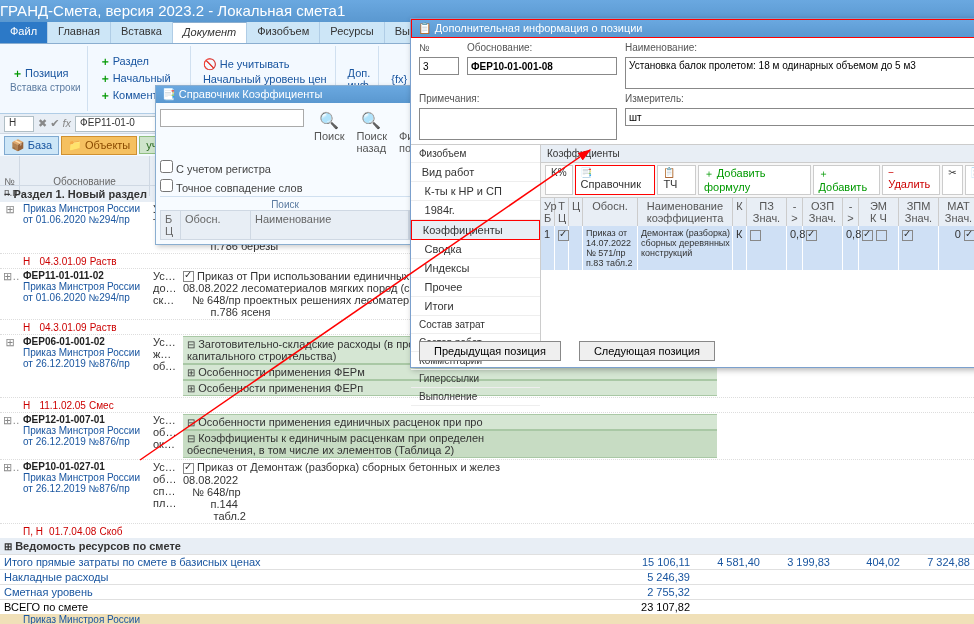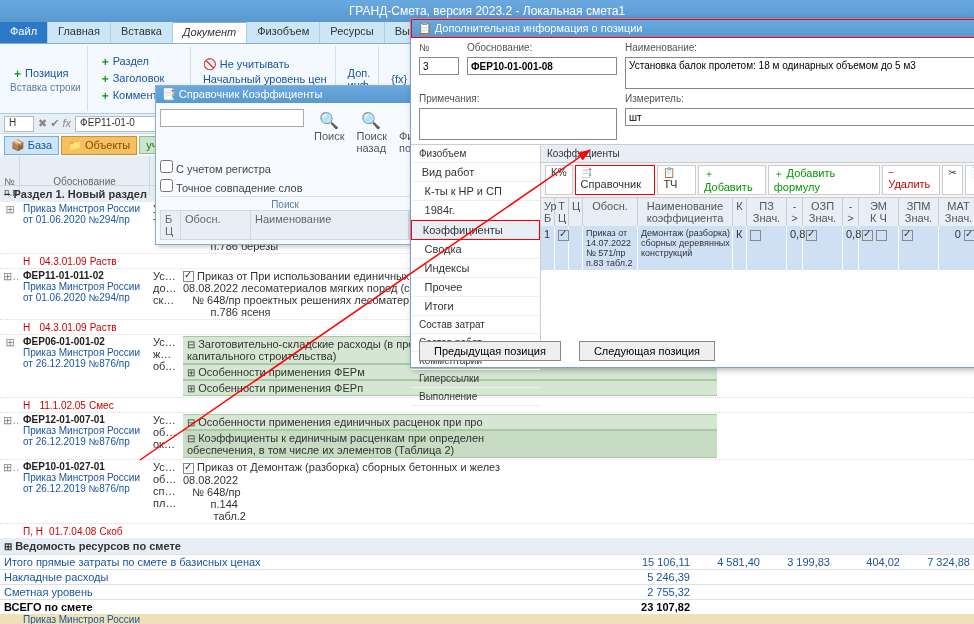--- a/index.html
+++ b/index.html
@@ -1,17 +1,17 @@
 <!DOCTYPE html>
 <html><head>
 <meta charset="utf-8">
 <style>
   * { box-sizing: border-box; margin: 0; padding: 0; font-family: 'Segoe UI', Tahoma, sans-serif; font-size: 11px; }
   body { background: #fff; color: #333; width: 974px; height: 624px; overflow: hidden; position: relative; }
-  .titlebar { background: linear-gradient(#6aa8e0,#5a98d0); color: #fff; height: 22px; line-height: 22px; text-align: center; font-size: 12px; }
+  .titlebar { background: linear-gradient(#6aa8e0,#5a98d0); color: #fff; height: 22px; line-height: 22px; text-align: left; font-size: 15px; }
   .main-tabs { display: flex; background: #cde6f7; border-bottom: 1px solid #8aaed0; height: 22px; }
   .main-tabs .tab { padding: 3px 10px; border-right: 1px solid #b0cde6; cursor: pointer; }
   .main-tabs .tab.file { background: #2c79c7; color: #fff; }
   .main-tabs .tab.active { background: #fff; border-top: 1px solid #8aaed0; font-style: italic; }
   .ribbon { display: flex; background: #f3f9ff; border-bottom: 1px solid #b0cde6; height: 70px; padding: 2px 4px; gap: 4px; }
   .ribbon-group { border-right: 1px solid #d0e0f0; padding: 2px 6px; display: flex; flex-direction: column; justify-content: center; font-size: 10px; }
   .ribbon-group .lbl { text-align: center; color: #5a7aa0; font-size: 10px; }
   .rbtn { color: #1a56a0; cursor: pointer; padding: 1px 2px; }
   .rbtn.green::before { content:"＋"; color:#009900; font-weight:bold; margin-right:2px; }
   .bar-row { display:flex; background:#e8eef5; border-bottom:1px solid #cfd8e3; height:20px; align-items:center; padding:0 4px; gap:4px; }
@@ -76,21 +76,21 @@
   .ref-grid-h div { border-right:1px solid #cfd8e3; padding:2px 4px; color:#666; }
   
   
   .coef-area { font-size:10px; }
   .cf { width:40px; text-align:center; border-right:1px dotted #eee; }
   
   .totals { position:absolute; bottom:10px; left:0; right:0; background:#fff; }
   .totals .trow { display:flex; border-top:1px solid #e0e0e0; padding:1px 4px; font-size:10px; }
   .totals .tlbl { width:300px; color:#1a56a0; }
   .totals .tv { width:70px; text-align:right; color:#1a56a0; }
-  .totals .trow.bold .tlbl,.totals .trow.bold .tv { font-weight:bold; color:#000; }
+  .totals .trow.bold .tlbl,.totals .trow.bold .tv { font-weight:normal; color:#000; }
   .ved { background:#e8eef5; padding:2px 4px; font-size:10px; font-weight:bold; }
   
   .coef-block { background:#d5e6d3; border-top:1px solid #a9c8a5; border-bottom:1px solid #a9c8a5; font-size:10px; padding:1px 4px; }
   
   
   .arrow { position:absolute; z-index:150; pointer-events:none; }
   
   .green-under { border-bottom:2px solid #009900; }
 </style>
 </head>
@@ -109,21 +109,21 @@
   <div class="tab">Выдел</div>
 </div>
 
 <div class="ribbon">
   <div class="ribbon-group">
     <div class="rbtn green">Позиция</div>
     <div class="lbl">Вставка строки</div>
   </div>
   <div class="ribbon-group">
     <div class="rbtn green">Раздел </div>
-    <div class="rbtn green">Заголовок</div>
+    <div class="rbtn green">Начальный</div>
     <div class="rbtn green">Комментарий</div>
   </div>
   <div class="ribbon-group">
     <div class="rbtn">🚫 <span>Не учитывать</span></div>
     <div class="rbtn">Начальный уровень цен</div>
     <div class="rbtn">🔍 <span>Найти в норм. баз</span></div>
   </div>
   <div class="ribbon-group">
     <div class="rbtn" style="white-space:pre">Доп.
 инф</div>
@@ -355,22 +355,22 @@
       <div class="item">Комментарии</div>
       <div class="item">Гиперссылки</div>
       <div class="item">Выполнение</div>
     </div>
     <div class="dlg-right">
       <div class="dlg-right-head">Коэффициенты</div>
       <div class="dlg-toolbar">
         <span class="tb">K%</span>
         <span class="tb hl">📑 <span>Справочник</span></span>
         <span class="tb">📋 <span>ТЧ</span></span>
+        <span class="tb" style="color:#009900">＋ <span>Добавить формулу</span></span>
         <span class="tb" style="color:#009900">＋ <span>Добавить</span></span>
-        <span class="tb" style="color:#009900">＋ <span>Добавить формулу</span></span>
         <span class="tb" style="color:#cc0000">− <span>Удалить</span></span>
         <span class="tb">✂</span>
         <span class="tb">📄</span>
         <span class="tb">📋</span>
         <span class="tb">💾</span>
         <span class="tb">⚙</span>
       </div>
       <div class="dlg-grid-head">
         <div class="dgh" style="width:14px;white-space:pre">Ур
 Б</div>

